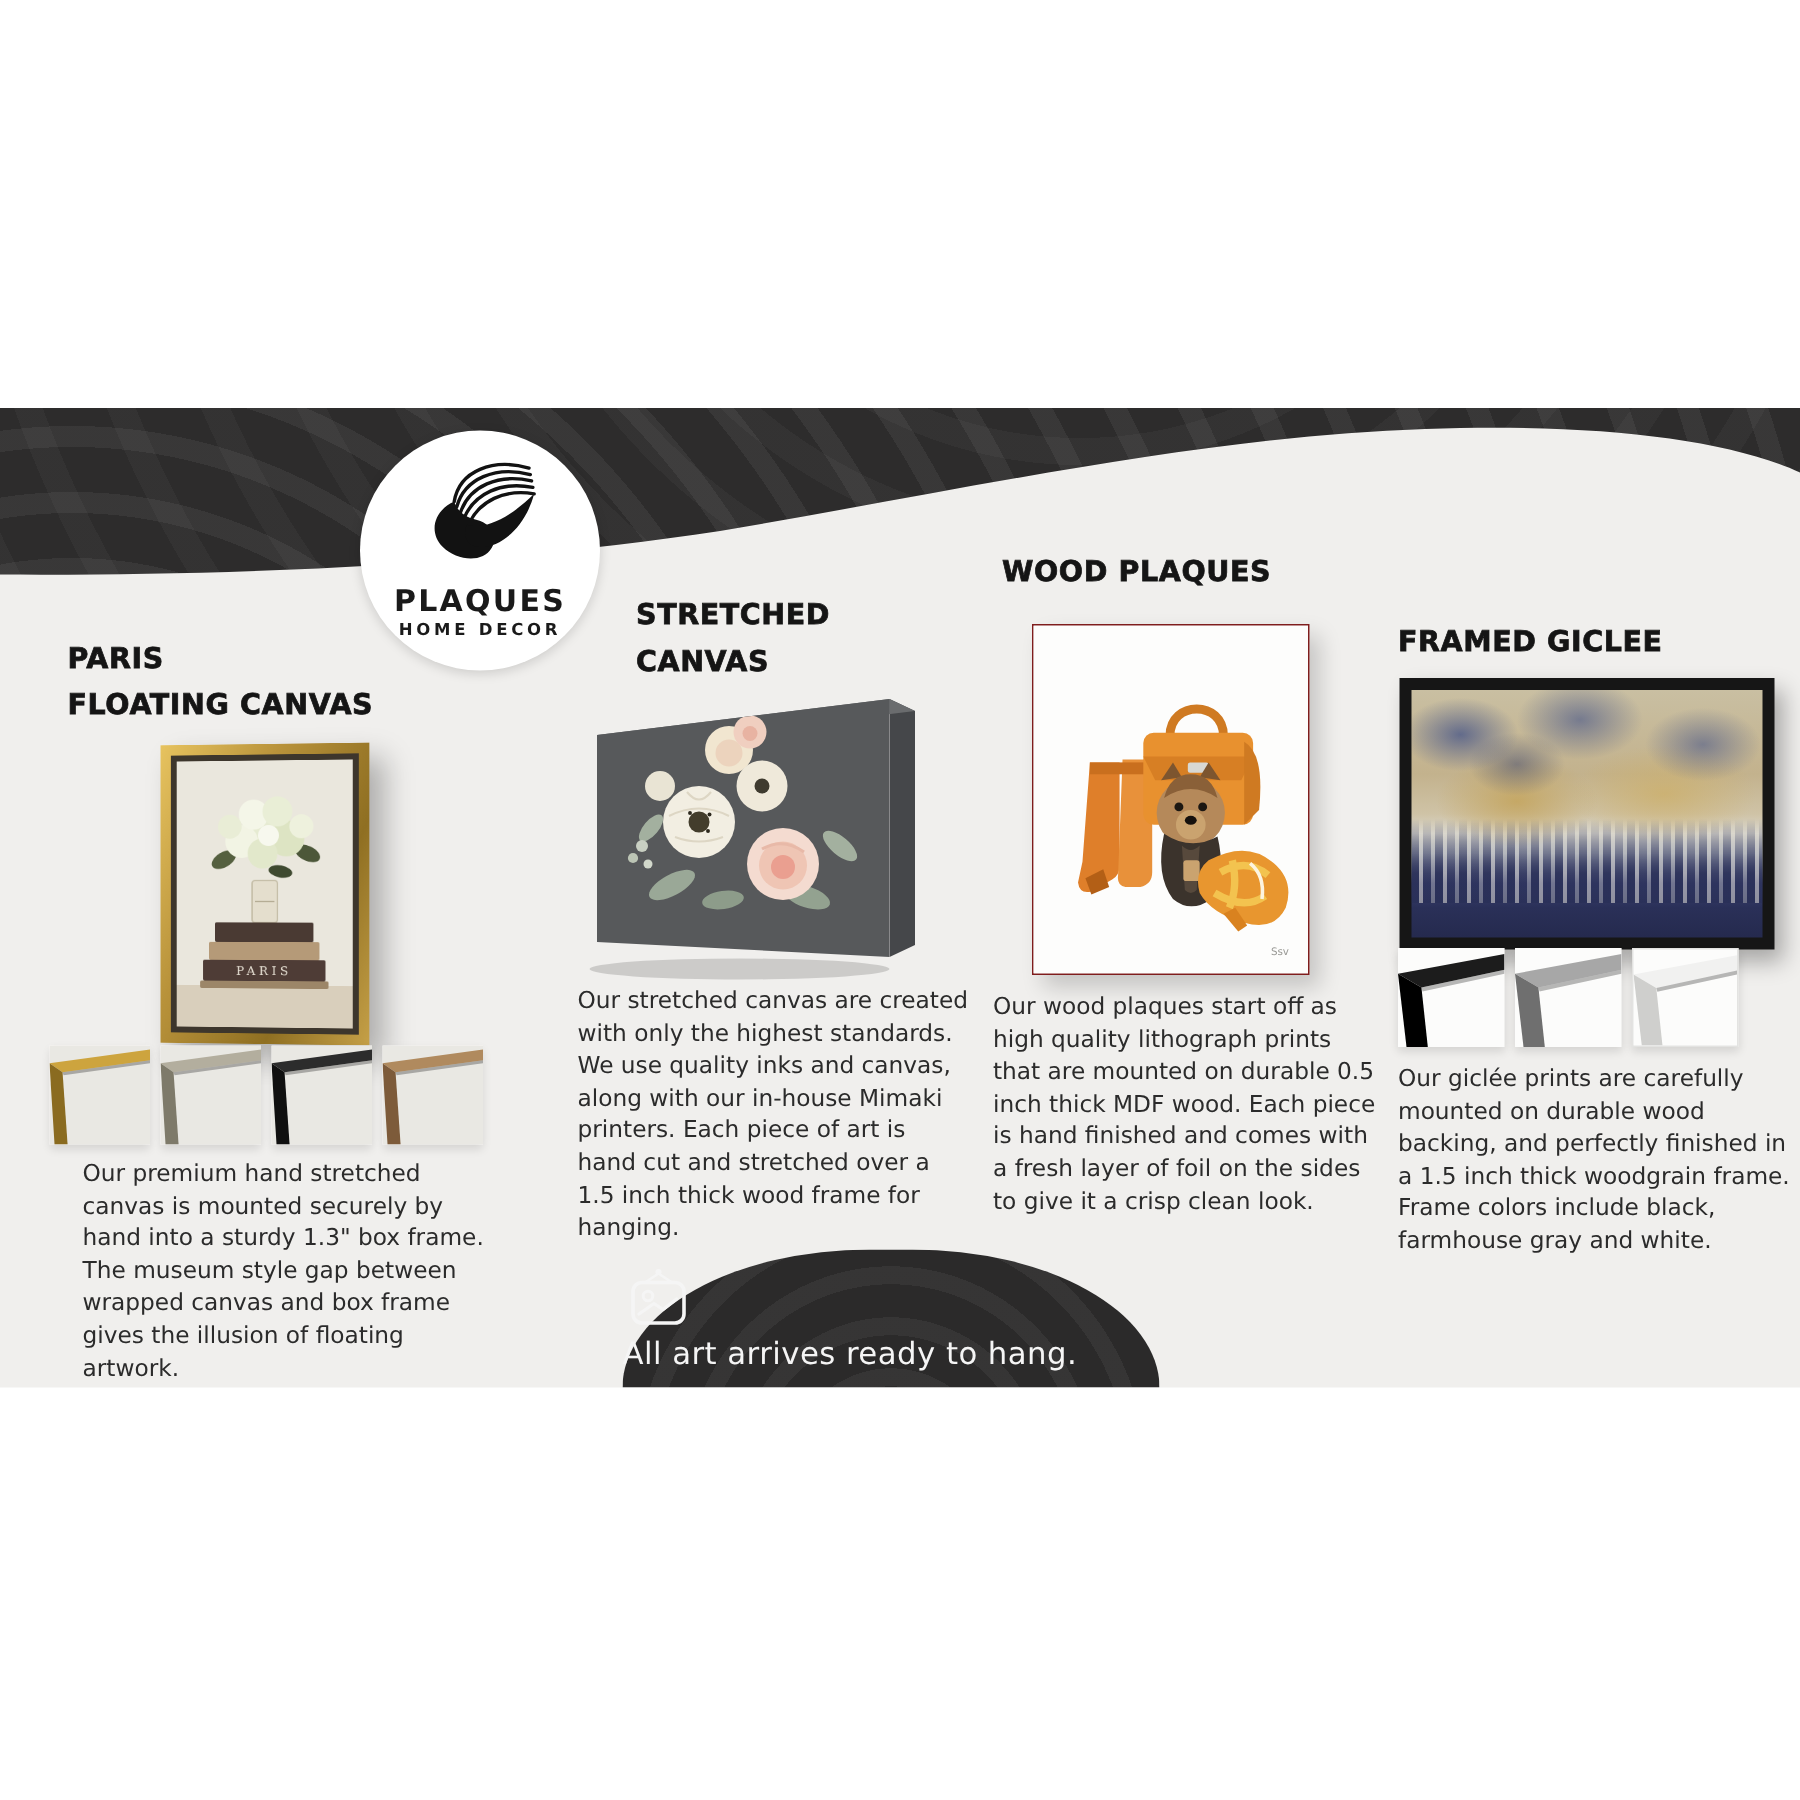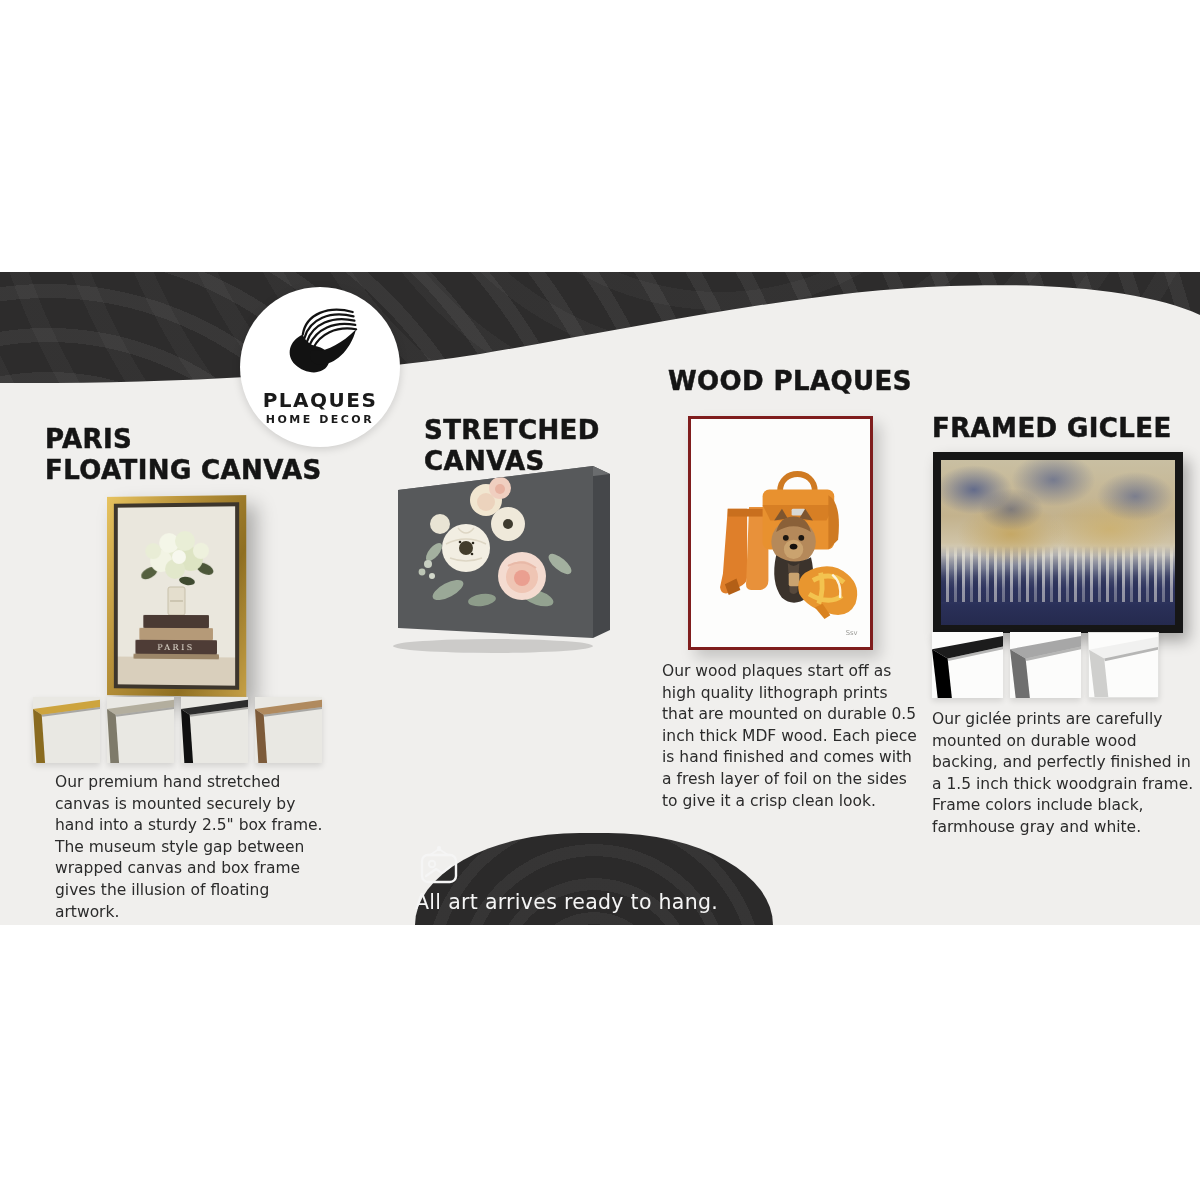--- a/index.html
+++ b/index.html
@@ -22,27 +22,27 @@
     position:absolute; left:240px; top:287px; width:160px; height:160px;
     background:#ffffff; border-radius:50%; z-index:5;
     display:flex; flex-direction:column; align-items:center; justify-content:flex-start;
     box-shadow:0 2px 8px rgba(0,0,0,.15);
   }
   .logo-mark { margin-top:10px; width:86px; height:92px; }
   .logo-name { font-size:20px; font-weight:700; letter-spacing:1.5px; color:#1a1a1a; line-height:22px; }
   .logo-tagline { font-size:11px; font-weight:700; letter-spacing:2.5px; color:#1a1a1a; margin-top:2px; }
 
   
-  .col-heading { position:absolute; color:#151515; font-weight:700; font-size:26px; line-height:31px; letter-spacing:.4px; -webkit-text-stroke:.5px #151515; }
+  .col-heading { position:absolute; color:#151515; font-weight:700; font-size:19px; line-height:31px; letter-spacing:.4px; -webkit-text-stroke:.5px #151515; }
   .col-heading span { display:block; }
   .col-heading span:empty { display:none; }
   .col-text { position:absolute; color:#2b2b2b; font-size:15.5px; line-height:21.6px; }
 
   .h-col1 { left:45px;  top:424px; }
-  .h-col2 { left:424px; top:415px; }
+  .h-col2 { left:424px; top:395px; }
   .h-col3 { left:668px; top:366px; }
   .h-col4 { left:932px; top:413px; }
 
   .p-col1 { left:55px;  top:772px; width:276px; }
   .p-col2 { left:385px; top:657px; width:262px; }
   .p-col3 { left:662px; top:661px; width:258px; }
   .p-col4 { left:932px; top:709px; width:262px; }
 
   
   .gold-frame {
@@ -74,21 +74,21 @@
   .c-gray   { --a:#a7a7a7; --b:#6f6f6f; }
   .c-white  { --a:#f1f1f0; --b:#cfcfcd; }
   .c-white  { border:1px solid #e3e3e1; }
 
   
   .stretched { position:absolute; left:388px; top:460px; width:240px; height:196px; }
 
   
   .plaque {
     position:absolute; left:688px; top:416px; width:185px; height:234px;
-    background:#fdfdfc; border:3px solid #7f1d1d;
+    background:#fdfdfc; border:1px solid #7f1d1d;
     box-shadow:7px 8px 14px rgba(0,0,0,.18);
   }
   .plaque svg { width:100%; height:100%; display:block; }
 
   
   .giclee {
     position:absolute; left:933px; top:452px; width:250px; height:181px;
     background:#161616; padding:8px;
     box-shadow:6px 8px 14px rgba(0,0,0,.3);
   }
@@ -212,21 +212,21 @@
     <div class="corner c-walnut">
       <svg viewBox="0 0 100 100" preserveAspectRatio="none">
           <rect class="canvas" width="100" height="100"></rect>
           <polygon class="bar-top" points="0,18 100,4 100,15 13,27"></polygon>
           <polygon class="lip" points="13,27 100,15 100,18 14,30"></polygon>
           <polygon class="bar-side" points="0,18 13,27 18,100 5,100"></polygon>
         </svg>
     </div>
   </div>
 
-  <div class="col-text p-col1">Our premium hand stretched canvas is mounted securely by hand into a sturdy 2.5" box frame. The museum style gap between wrapped canvas and box frame gives the illusion of floating artwork.</div>
+  <div class="col-text p-col1">Our premium hand stretched canvas is mounted securely by hand into a sturdy 1.3" box frame. The museum style gap between wrapped canvas and box frame gives the illusion of floating artwork.</div>
 
   <div class="col-heading h-col2">
     <span>STRETCHED</span>
     <span>CANVAS</span>
   </div>
 
   <svg class="stretched" viewBox="0 0 240 196">
     <ellipse cx="105" cy="186" rx="100" ry="7" fill="rgba(0,0,0,.15)"></ellipse>
     <defs>
       <clipPath id="frontQuad">
@@ -258,20 +258,21 @@
       <circle cx="72" cy="82" r="1.3" fill="#2c281d"></circle>
         <circle cx="85" cy="83" r="1.3" fill="#2c281d"></circle>
         <circle cx="84" cy="94" r="1.3" fill="#2c281d"></circle>
       <circle cx="134" cy="116" r="24" fill="#f4dbd0"></circle>
       <circle cx="134" cy="117" r="16" fill="#efc5b4"></circle>
       <circle cx="134" cy="118" r="8" fill="#ea9f90"></circle>
       <path d="M120,106 Q134,98 148,108" stroke="#e8b9a8" stroke-width="2" fill="none"></path>
     </g>
   </svg>
 
+  <div class="col-text p-col2">Our stretched canvas are created with only the highest standards. We use quality inks and canvas, along with our in-house Mimaki printers. Each piece of art is hand cut and stretched over a 1.5 inch thick wood frame for hanging.</div>
 
   <div class="col-heading h-col3">
     <span>WOOD PLAQUES</span>
 
   </div>
 
   <div class="plaque">
     <svg viewBox="0 0 185 234">
       <rect width="185" height="234" fill="#fdfdfc"></rect>
 

